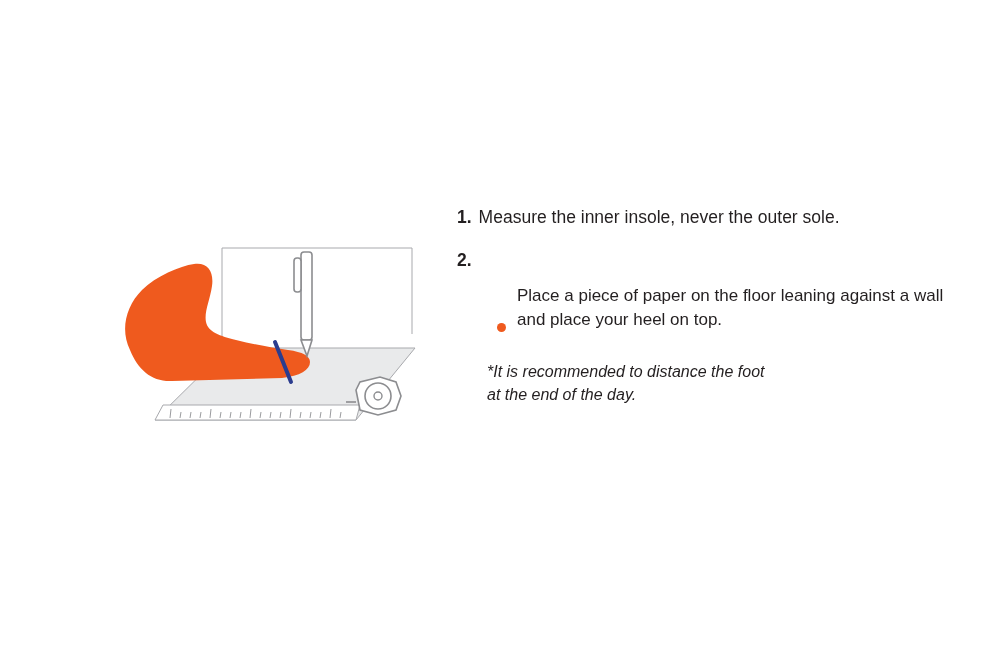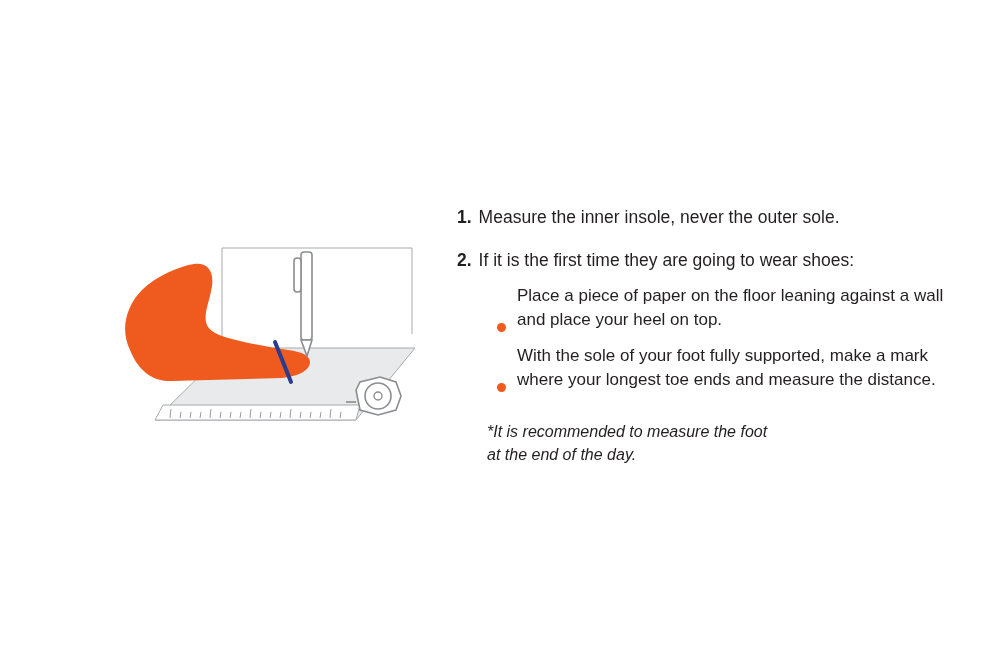--- a/index.html
+++ b/index.html
@@ -166,31 +166,26 @@
 
   <div class="instructions">
 
     <div class="step">
       <span class="step-num">1.</span>
       <span class="step-text">Measure the inner insole, never the outer sole.</span>
     </div>
 
     <div class="step second">
       <span class="step-num">2.</span>
-      <span class="step-text">If it is the first time they are going to wear shoes:</span>
     </div>
 
     <div class="bullets">
       <div class="bullet">
         <span class="bullet-dot"></span>
         <span class="bullet-text">Place a piece of paper on the floor leaning against a wall and place your heel on top.</span>
       </div>
-      <div class="bullet">
-        <span class="bullet-dot"></span>
-        <span class="bullet-text">With the sole of your foot fully supported, make a mark where your longest toe ends and measure the distance.</span>
-      </div>
     </div>
 
-    <div class="footnote">*It is recommended to measure the foot
+    <div class="footnote">*It is recommended to distance the foot
 at the end of the day.</div>
   </div>
 
 </div>
 
 </body></html>

